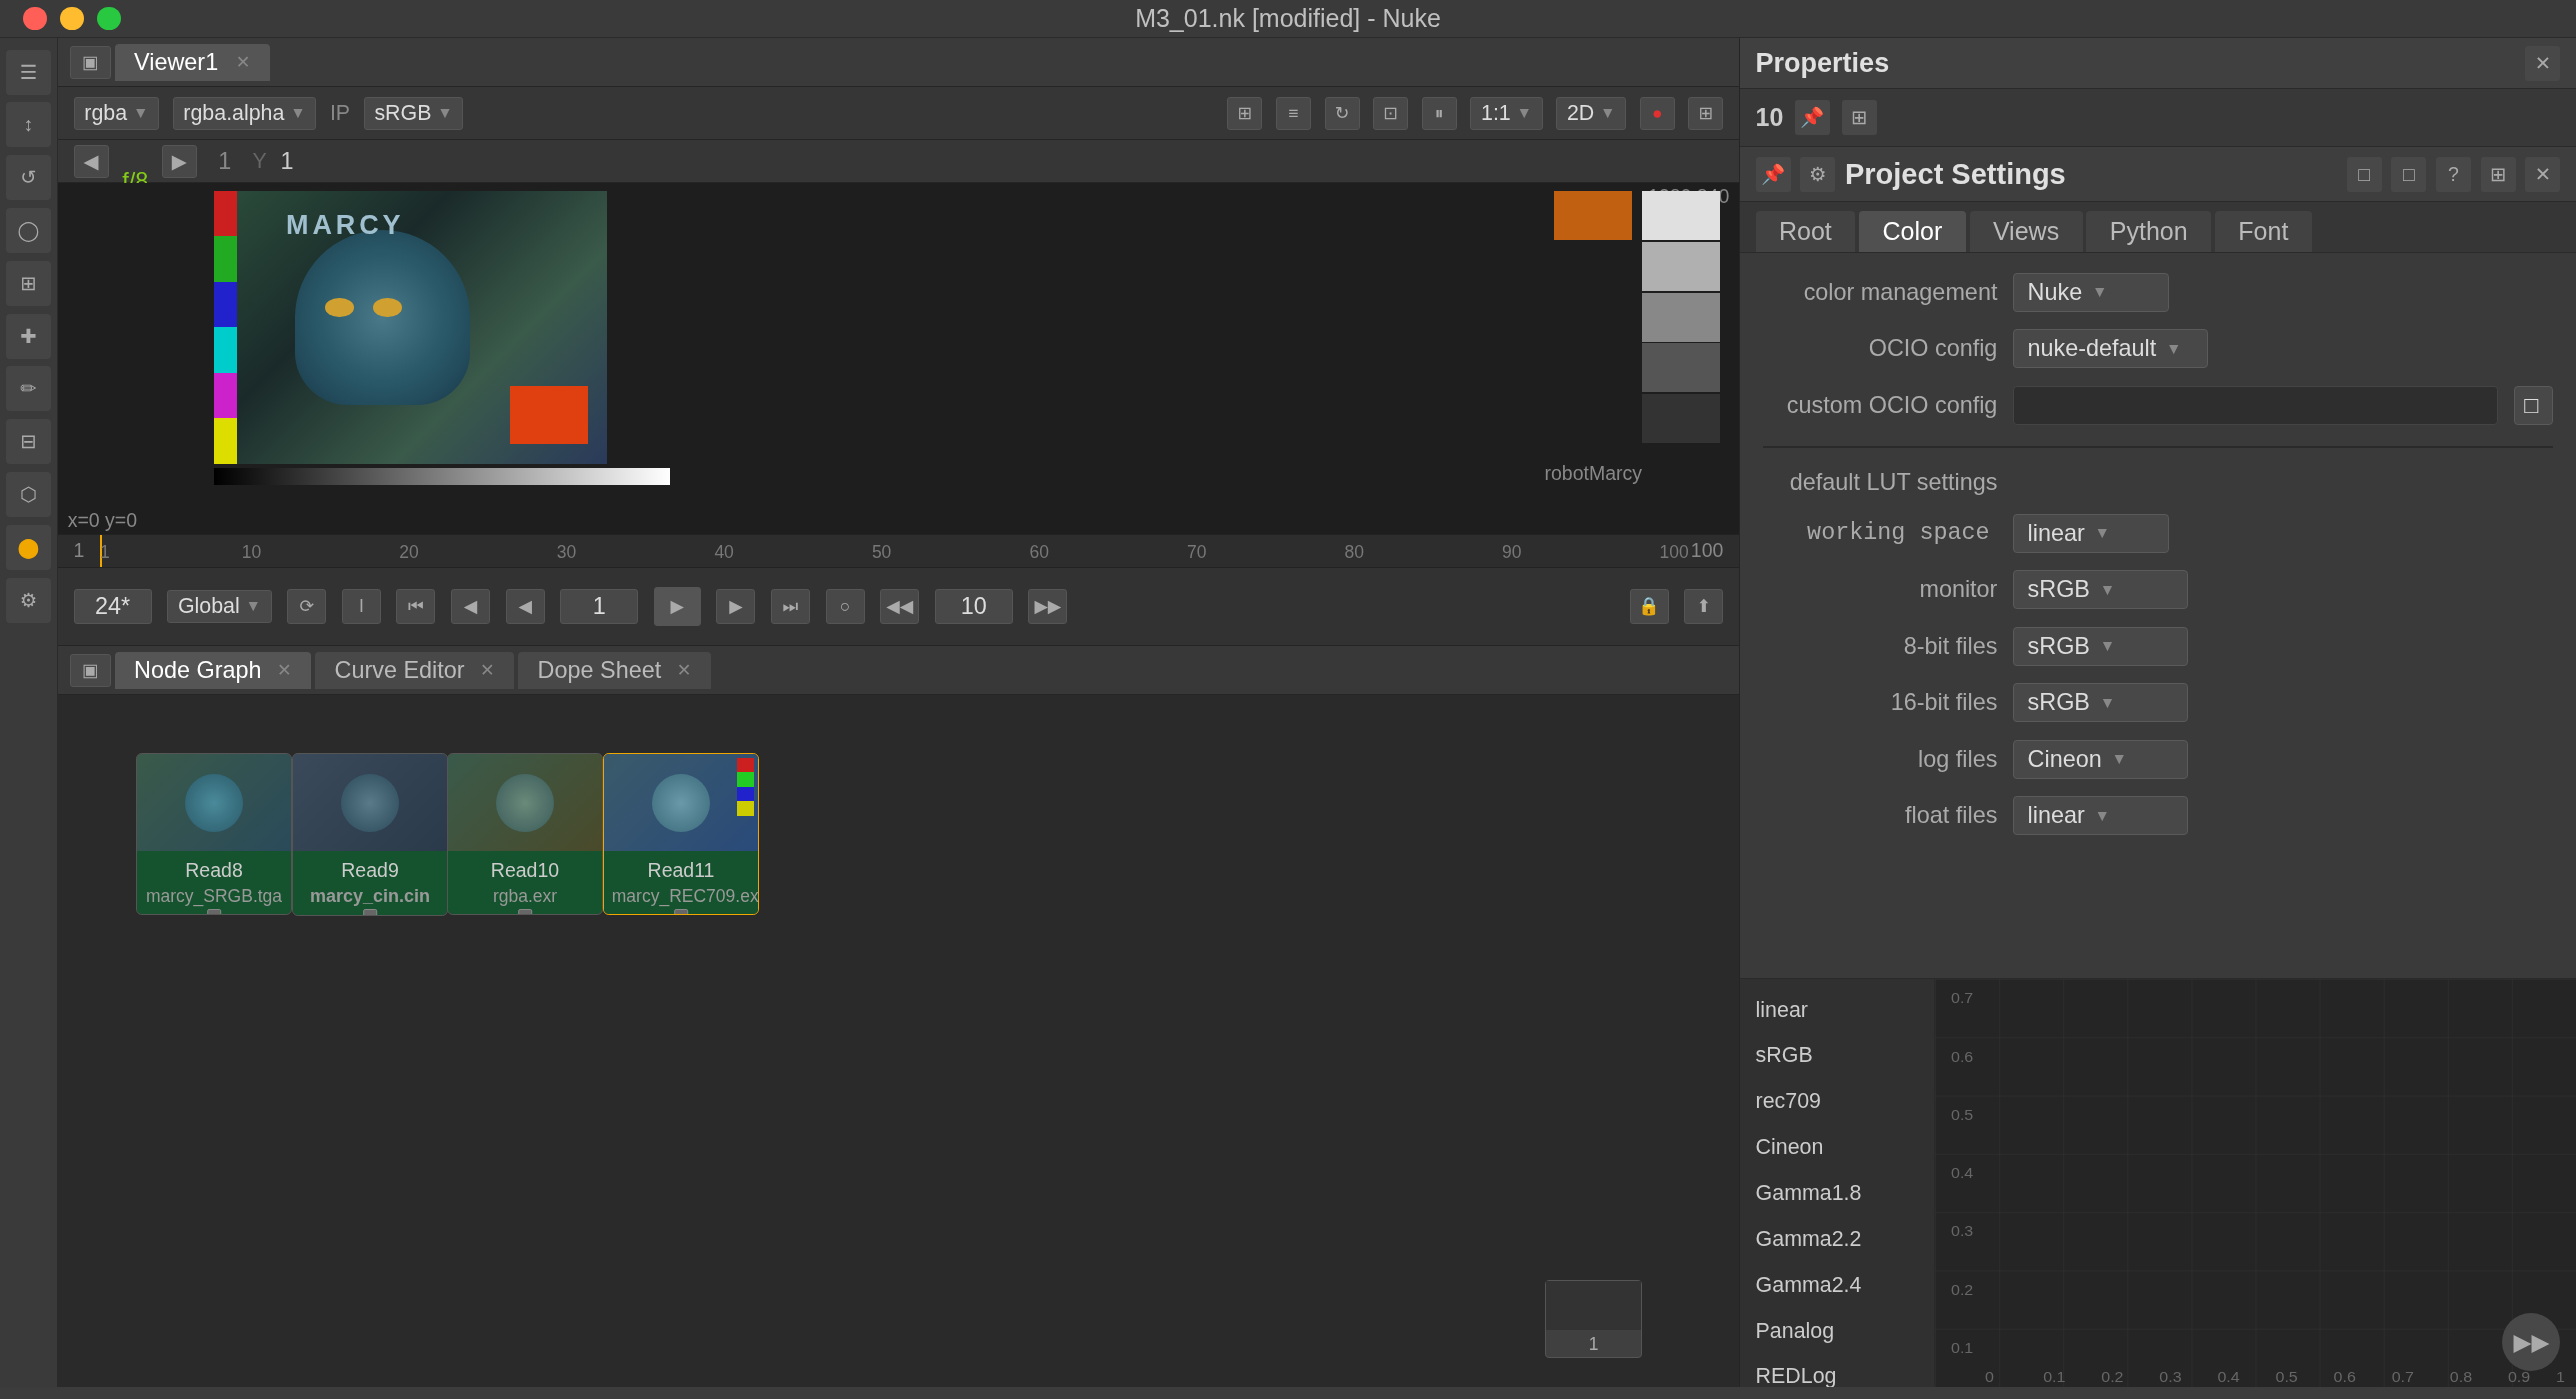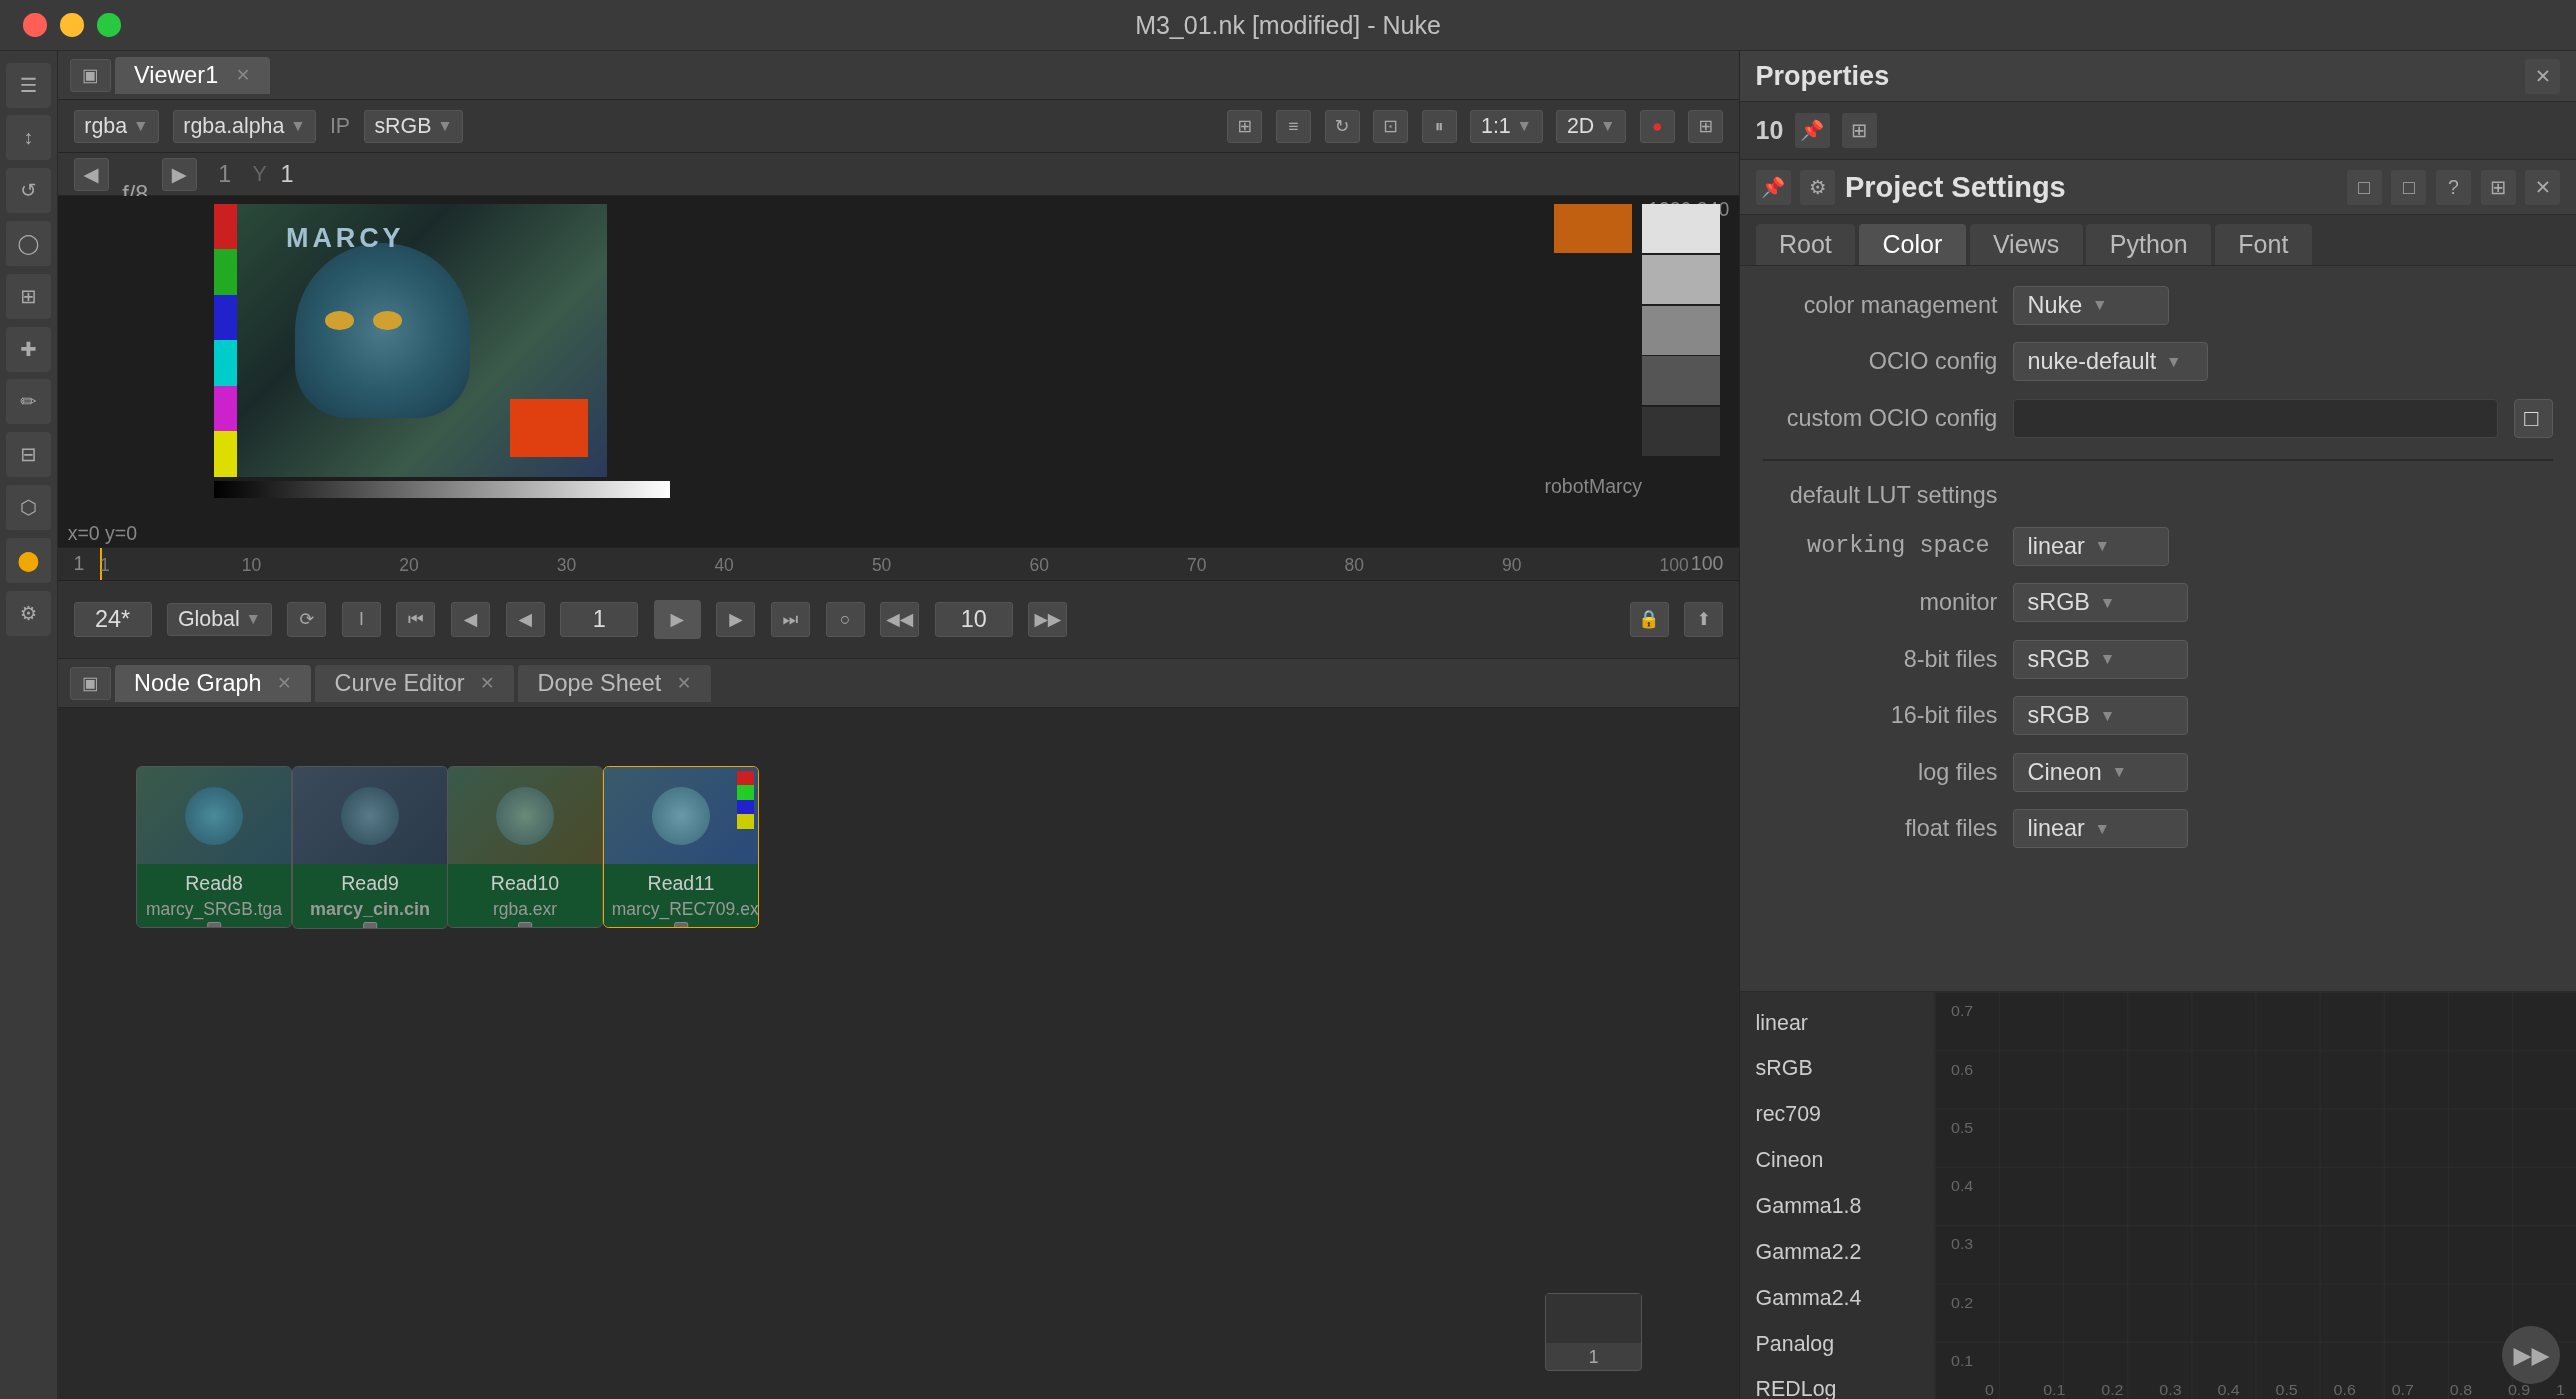--- a/index.html
+++ b/index.html
@@ -9,21 +9,21 @@
       background: #3c3c3c;
       font-family: -apple-system, 'Helvetica Neue', Arial, sans-serif;
       font-size: 23.4px;
       color: #d0d0d0;
       overflow: hidden;
     }
 
     
     .titlebar {
       width: 100%;
-      height: 51px;
+      height: 38px;
       background: #3a3a3a;
       display: flex;
       align-items: center;
       justify-content: center;
       border-bottom: 1px solid #2a2a2a;
       position: relative;
     }
     .titlebar-buttons {
       position: absolute;
       left: 23.4px;
@@ -570,21 +570,21 @@
         <div class="select-box">
           <span>2D</span>
           <span class="dropdown-arrow">▼</span>
         </div>
         <div class="viewer-btn" style="color:#e03030;">●</div>
         <div class="viewer-btn">⊞</div>
       </div>
 
       <div style="height:43px;background:#363636;display:flex;align-items:center;padding:0 15.6px;gap:13.6px;border-bottom:1px solid #252525;">
         <div class="viewer-btn" style="font-size:19.5px;">◀</div>
-        <span style="font-size:23.4px;color:#a3a3a3;margin-top:40px;">f/8</span>
+        <span style="font-size:23.4px;color:#84cc16;margin-top:40px;">f/8</span>
         <div class="viewer-btn" style="font-size:19.5px;">▶</div>
         <span style="font-size:23.4px;color:#888;padding:0 7.8px;">1</span>
         <span style="font-size:21.4px;color:#666;">Y</span>
         <span style="font-size:23.4px;color:#ccc;">1</span>
         <div style="flex:1;"></div>
       </div>
 
       <div class="viewer-canvas">
         <span class="resolution-label">1280,840</span>
 

